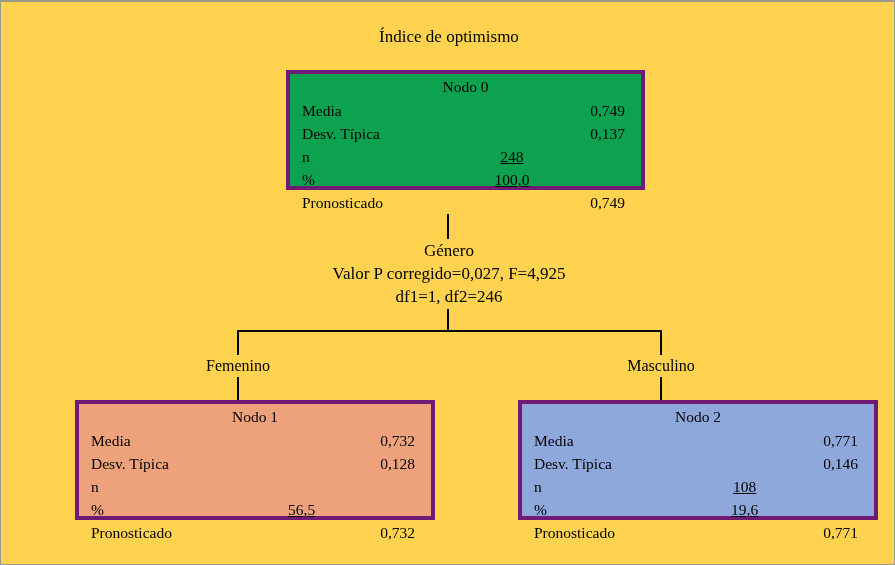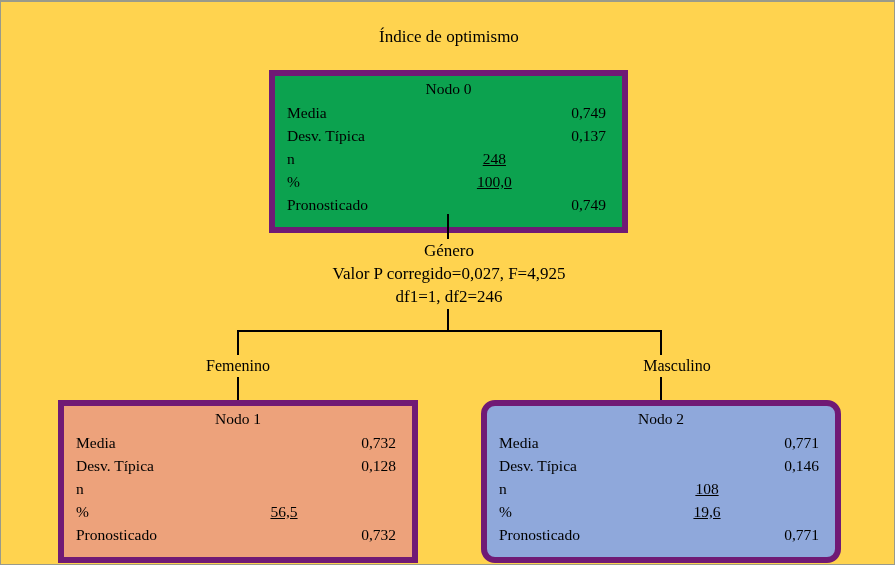--- a/index.html
+++ b/index.html
@@ -22,27 +22,28 @@
     left: 248px;
     top: 25px;
     width: 400px;
     text-align: center;
     font-size: 17px;
   }
   
   .node {
     position: absolute;
     width: 360px;
-    height: 163px;
-    border: 6px solid #701a75;
+    height: 120px;
+    border: 4px solid #701a75;
     box-sizing: border-box;
+    margin-left: 17px;
   }
   #node0 { left: 268px; top: 68px; width: 359px; background: #0CA24F; }
   #node1 { left: 57px;  top: 398px; background: #EDA27B; }
-  #node2 { left: 480px; top: 398px; background: #8FA8DB; border-radius: 14px; }
+  #node2 { left: 500px; top: 398px; background: #8FA8DB; }
   .node-title {
     text-align: center;
     height: 25px;
     line-height: 26px;
     font-size: 15.5px;
   }
   .rows { padding: 0 16px 0 12px; }
   .row { display: flex; height: 23px; line-height: 23px; font-size: 15.5px; }
   .row .lbl { flex: 0 0 50%; text-align: left; white-space: nowrap; }
   .row .mid { flex: 0 0 30%; text-align: center; white-space: nowrap; text-decoration: underline; }
@@ -68,21 +69,21 @@
   .branch-label {
     position: absolute;
     top: 353px;
     width: 130px;
     text-align: center;
     font-size: 16px;
     line-height: 22px;
     background: #FFD34F;
   }
   #branch-left  { left: 172px; }
-  #branch-right { left: 611px; }
+  #branch-right { left: 595px; }
 </style>
 </head>
 <body>
 
 <div class="canvas" style="background-color: rgb(255, 211, 79); padding-left: 8px;">
 
   <div class="diagram-title">Índice de optimismo</div>
 
   <div class="node" id="node0" style="background-color: rgb(12, 162, 79);">
     <div class="node-title">Nodo 0</div>

